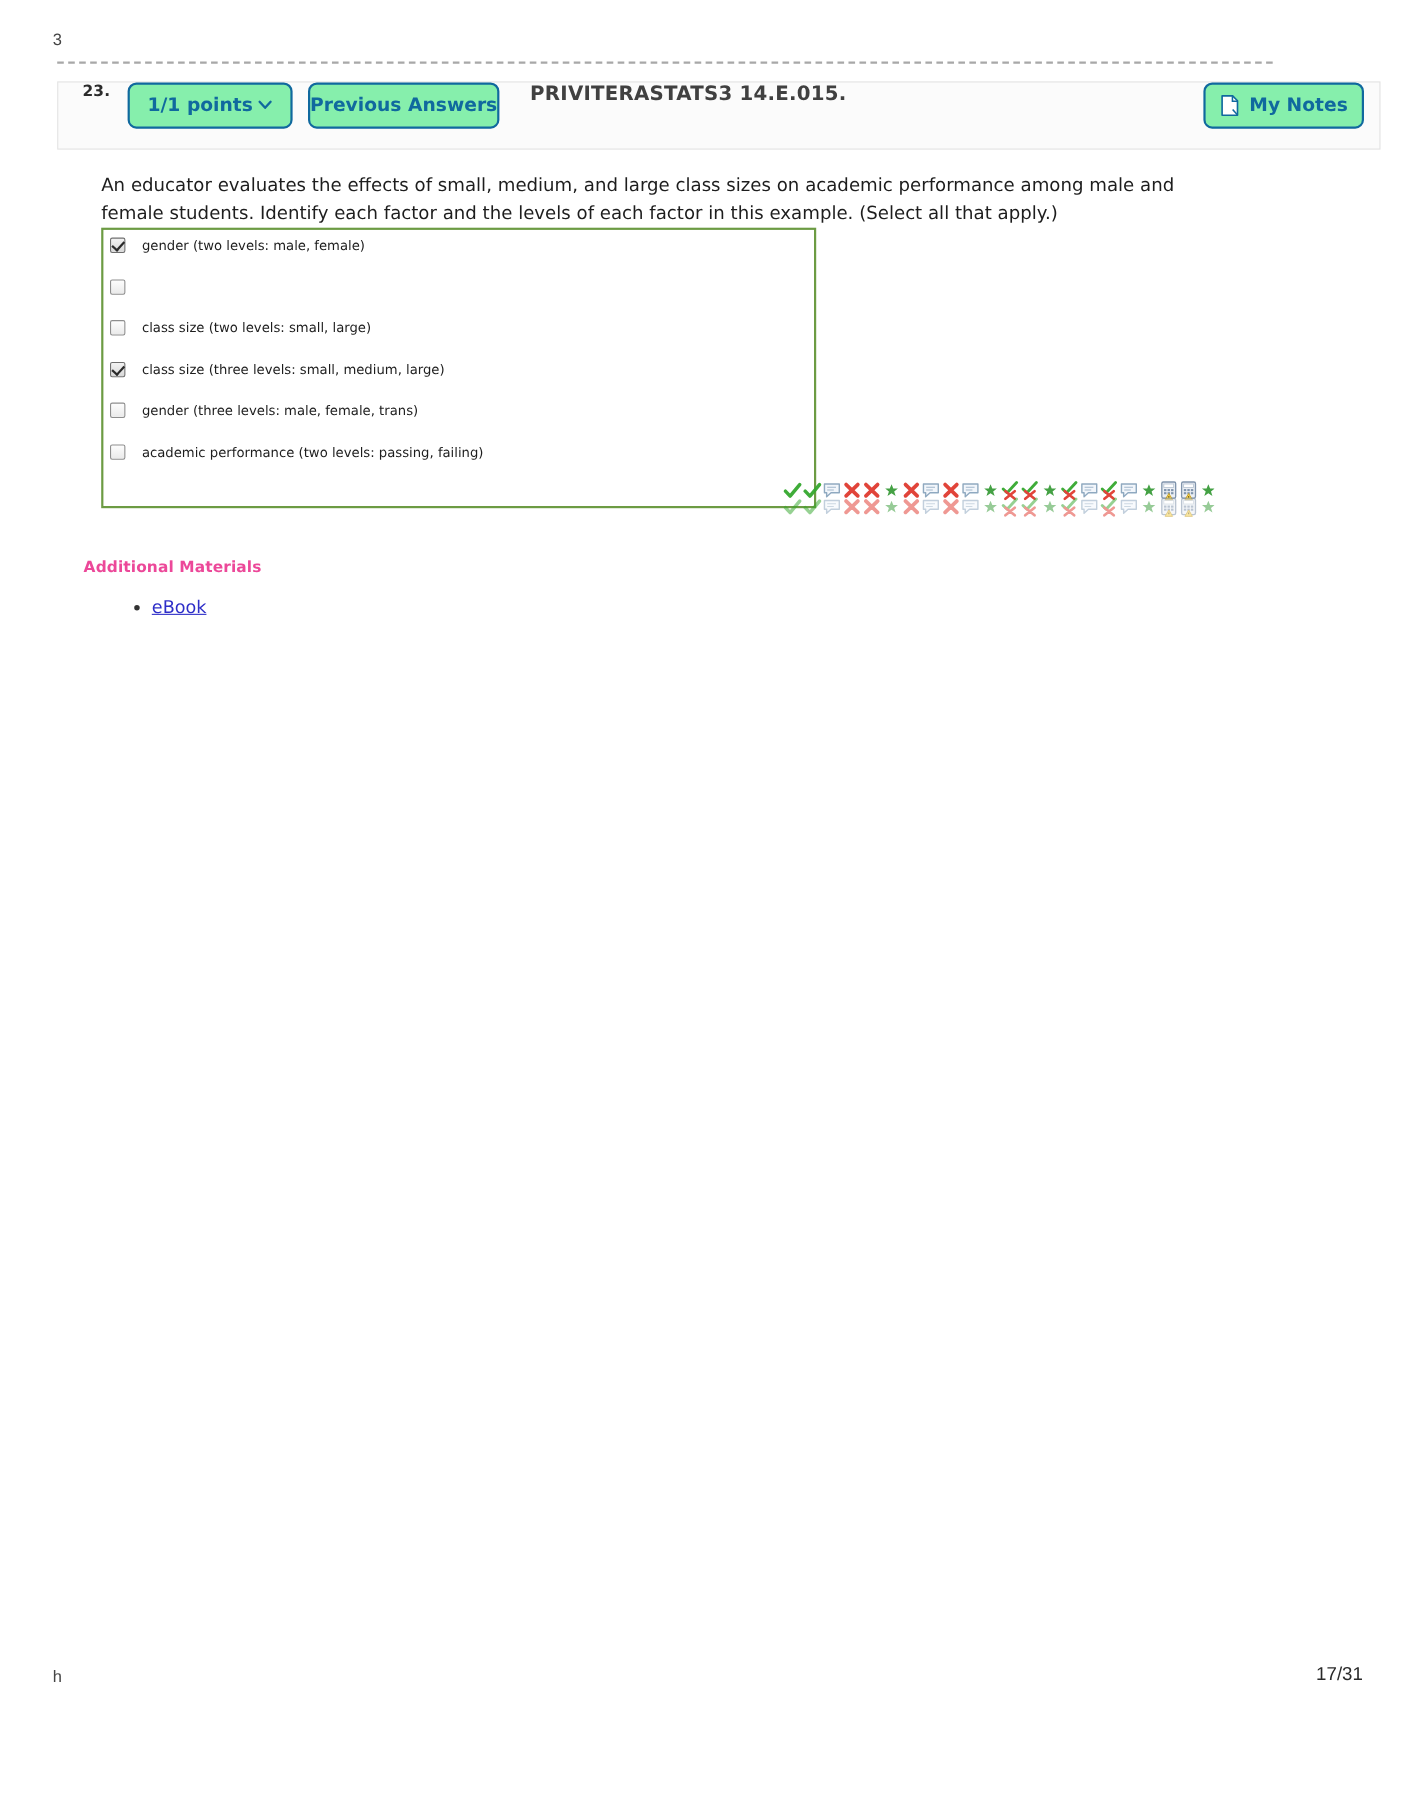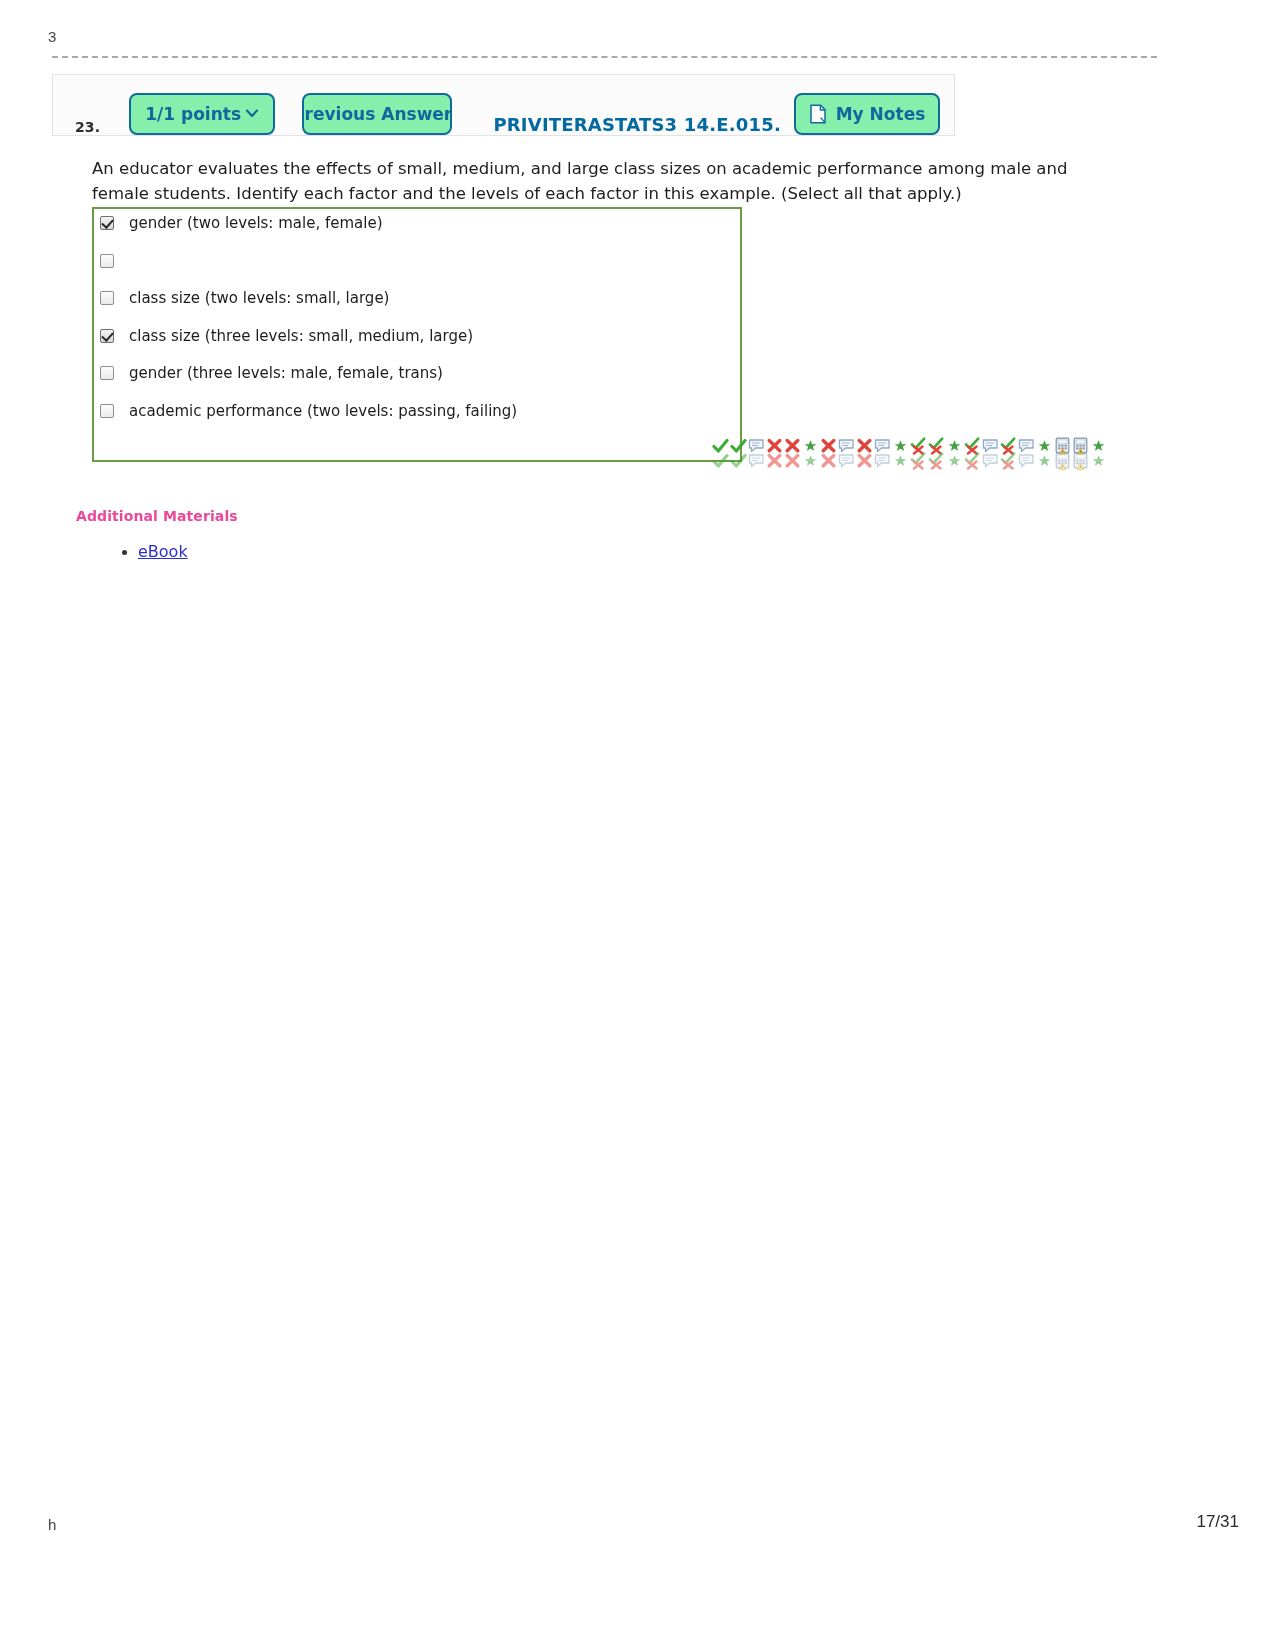--- a/index.html
+++ b/index.html
@@ -36,29 +36,28 @@
     width: 1105px;
     height: 0;
     border-top: 2px dashed #a8a8a8;
   }
 
   
   .qheader {
     position: absolute;
     left: 52px;
     top: 74px;
-    width: 903px;
+    width: 1203px;
     height: 62px;
     background: #fbfbfb;
     border: 1px solid #e3e3e3;
     box-sizing: border-box;
     display: flex;
-    align-items: flex-end;
+    align-items: flex-start;
     padding: 0 14px 0 22px;
-    gap: 13px;
   }
   .q-number {
     font-size: 14px;
     font-weight: bold;
     color: #2b2b2b;
     margin-right: 16px;
     letter-spacing: 0.1px;
   }
   .pill-btn {
     display: inline-flex;
@@ -88,21 +87,21 @@
     width: 14px;
     height: 14px;
     position: relative;
     top: -1px;
   }
   .chevron-dn svg { display: block; }
   .qid {
     margin-left: 28px;
     font-size: 18px;
     font-weight: bold;
-    color: #0369a1;
+    color: #404040;
     letter-spacing: 0.2px;
     white-space: nowrap;
   }
   #my-notes-button {
     margin-left: auto;
     width: 146px;
     gap: 9px;
   }
   .note-icon { width: 18px; height: 20px; display: inline-block; }
   .note-icon svg { display: block; }
@@ -139,21 +138,21 @@
     top: 212px;
     width: 700px;
     margin: 0;
     padding: 0;
     list-style: none;
   }
   .choice {
     display: flex;
     align-items: flex-start;
     height: 37.5px;
-    font-size: 15px;
+    font-size: 12px;
     line-height: 22px;
     color: #1d1d1d;
   }
   .cbox {
     width: 14px;
     height: 14px;
     border: 1px solid #8e8e8e;
     border-radius: 2px;
     background: linear-gradient(#fdfdfd, #eaeaea);
     box-sizing: border-box;

